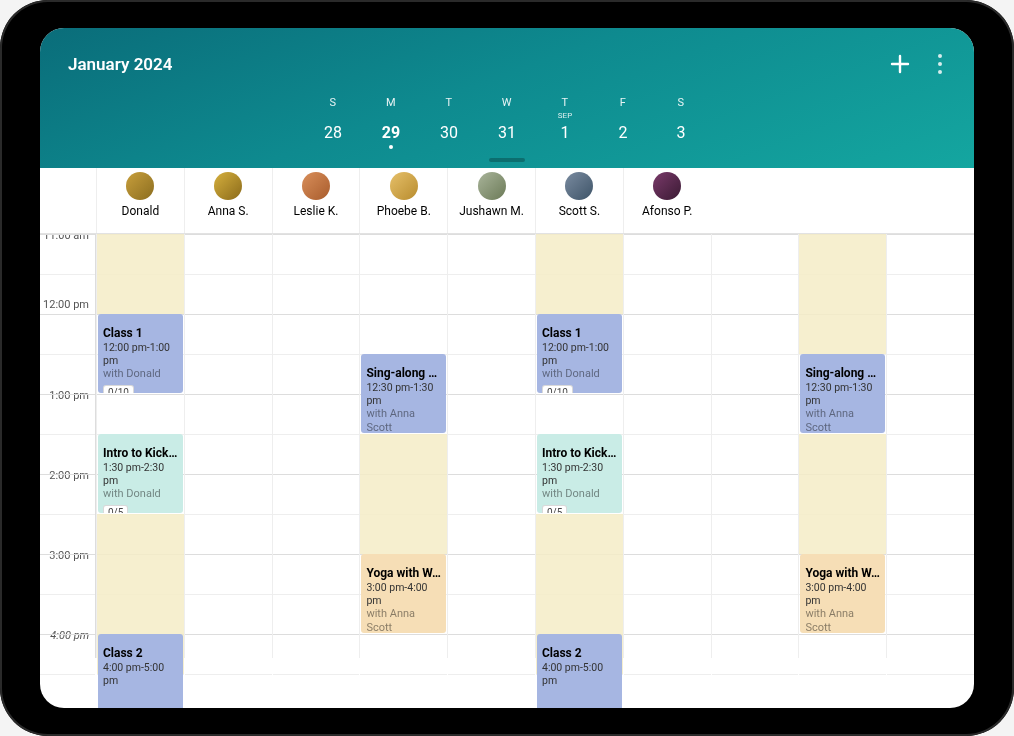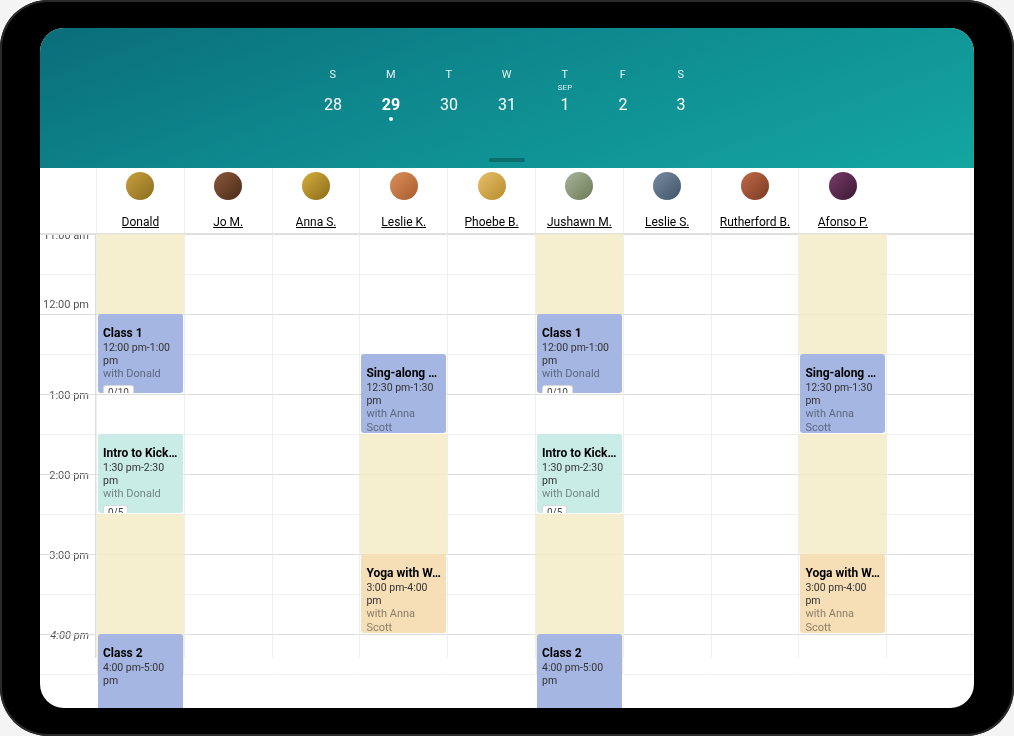--- a/index.html
+++ b/index.html
@@ -90,25 +90,24 @@
     display:grid;
     grid-template-columns: 56px repeat(10, 1fr);
     background:#fff;
     border-bottom:1px solid #e2e2e2;
     height: 66px;
   }
   .staff-cell {
     display:flex;
     flex-direction:column;
     align-items:center;
-    justify-content:space-between;
+    justify-content:flex-start;
     gap:4px;
     border-left:1px solid #eee;
     padding:4px 2px;
-    text-decoration:underline;
   }
   .staff-cell:first-child { border-left:none; }
   .avatar {
     width:28px;height:28px;border-radius:50%;
     background:#ccc;
     display:flex;align-items:center;justify-content:center;
     font-size:11px;color:#fff;font-weight:600;
     background-size:cover;background-position:center;
   }
   .staff-name { font-size:12px; white-space:nowrap; overflow:hidden; text-overflow:ellipsis; max-width:100%; }
@@ -202,20 +201,36 @@
   .av-8{background:linear-gradient(135deg,#c06a4a,#7a3a22);}
   .av-9{background:linear-gradient(135deg,#7a3a6a,#3a1a33);}
 </style>
 </head>
 <body>
 
 <div class="tablet">
   <div class="screen">
 
     <div class="header">
+      <div class="header-top">
+        <div class="month-title">January 2024</div>
+        <div class="header-actions">
+          <div class="plus-icon">
+            <svg viewBox="0 0 24 24" fill="none" stroke="#fff" stroke-width="2.4" stroke-linecap="round">
+              <line x1="12" y1="4" x2="12" y2="20"></line>
+                <line x1="4" y1="12" x2="20" y2="12"></line>
+            </svg>
+          </div>
+          <div class="more-icon">
+            <span></span>
+              <span></span>
+              <span></span>
+          </div>
+        </div>
+      </div>
       <div class="week" id="week-row">
           <div class="day-col">
             <div class="day-abbr">S</div>
             <div class="day-month-label"></div>
             <div class="day-num">28</div>
             <div class="day-dot"></div>
           </div>
           <div class="day-col selected">
             <div class="day-abbr">M</div>
             <div class="day-month-label"></div>
@@ -256,46 +271,38 @@
       <div class="dragger"></div>
     </div>
 
     <div class="staff-row" id="staff-row">
       <div class="staff-cell"></div>
     <div class="staff-cell">
           <div class="avatar av-0"></div>
           <div class="staff-name">Donald</div>
         </div>
         <div class="staff-cell">
-          <div class="avatar av-2"></div>
-          <div class="staff-name">Jo M.</div>
-        </div>
-        <div class="staff-cell">
           <div class="avatar av-3"></div>
           <div class="staff-name">Anna S.</div>
         </div>
         <div class="staff-cell">
           <div class="avatar av-4"></div>
           <div class="staff-name">Leslie K.</div>
         </div>
         <div class="staff-cell">
           <div class="avatar av-5"></div>
           <div class="staff-name">Phoebe B.</div>
         </div>
         <div class="staff-cell">
           <div class="avatar av-6"></div>
           <div class="staff-name">Jushawn M.</div>
         </div>
         <div class="staff-cell">
           <div class="avatar av-7"></div>
-          <div class="staff-name">Leslie S.</div>
-        </div>
-        <div class="staff-cell">
-          <div class="avatar av-8"></div>
-          <div class="staff-name">Rutherford B.</div>
+          <div class="staff-name">Scott S.</div>
         </div>
         <div class="staff-cell">
           <div class="avatar av-9"></div>
           <div class="staff-name">Afonso P.</div>
         </div>
       </div>
 
     <div class="grid-scroll">
       <div class="grid" id="grid" style="height: 424px;">
         <div class="time-col" id="time-col">

